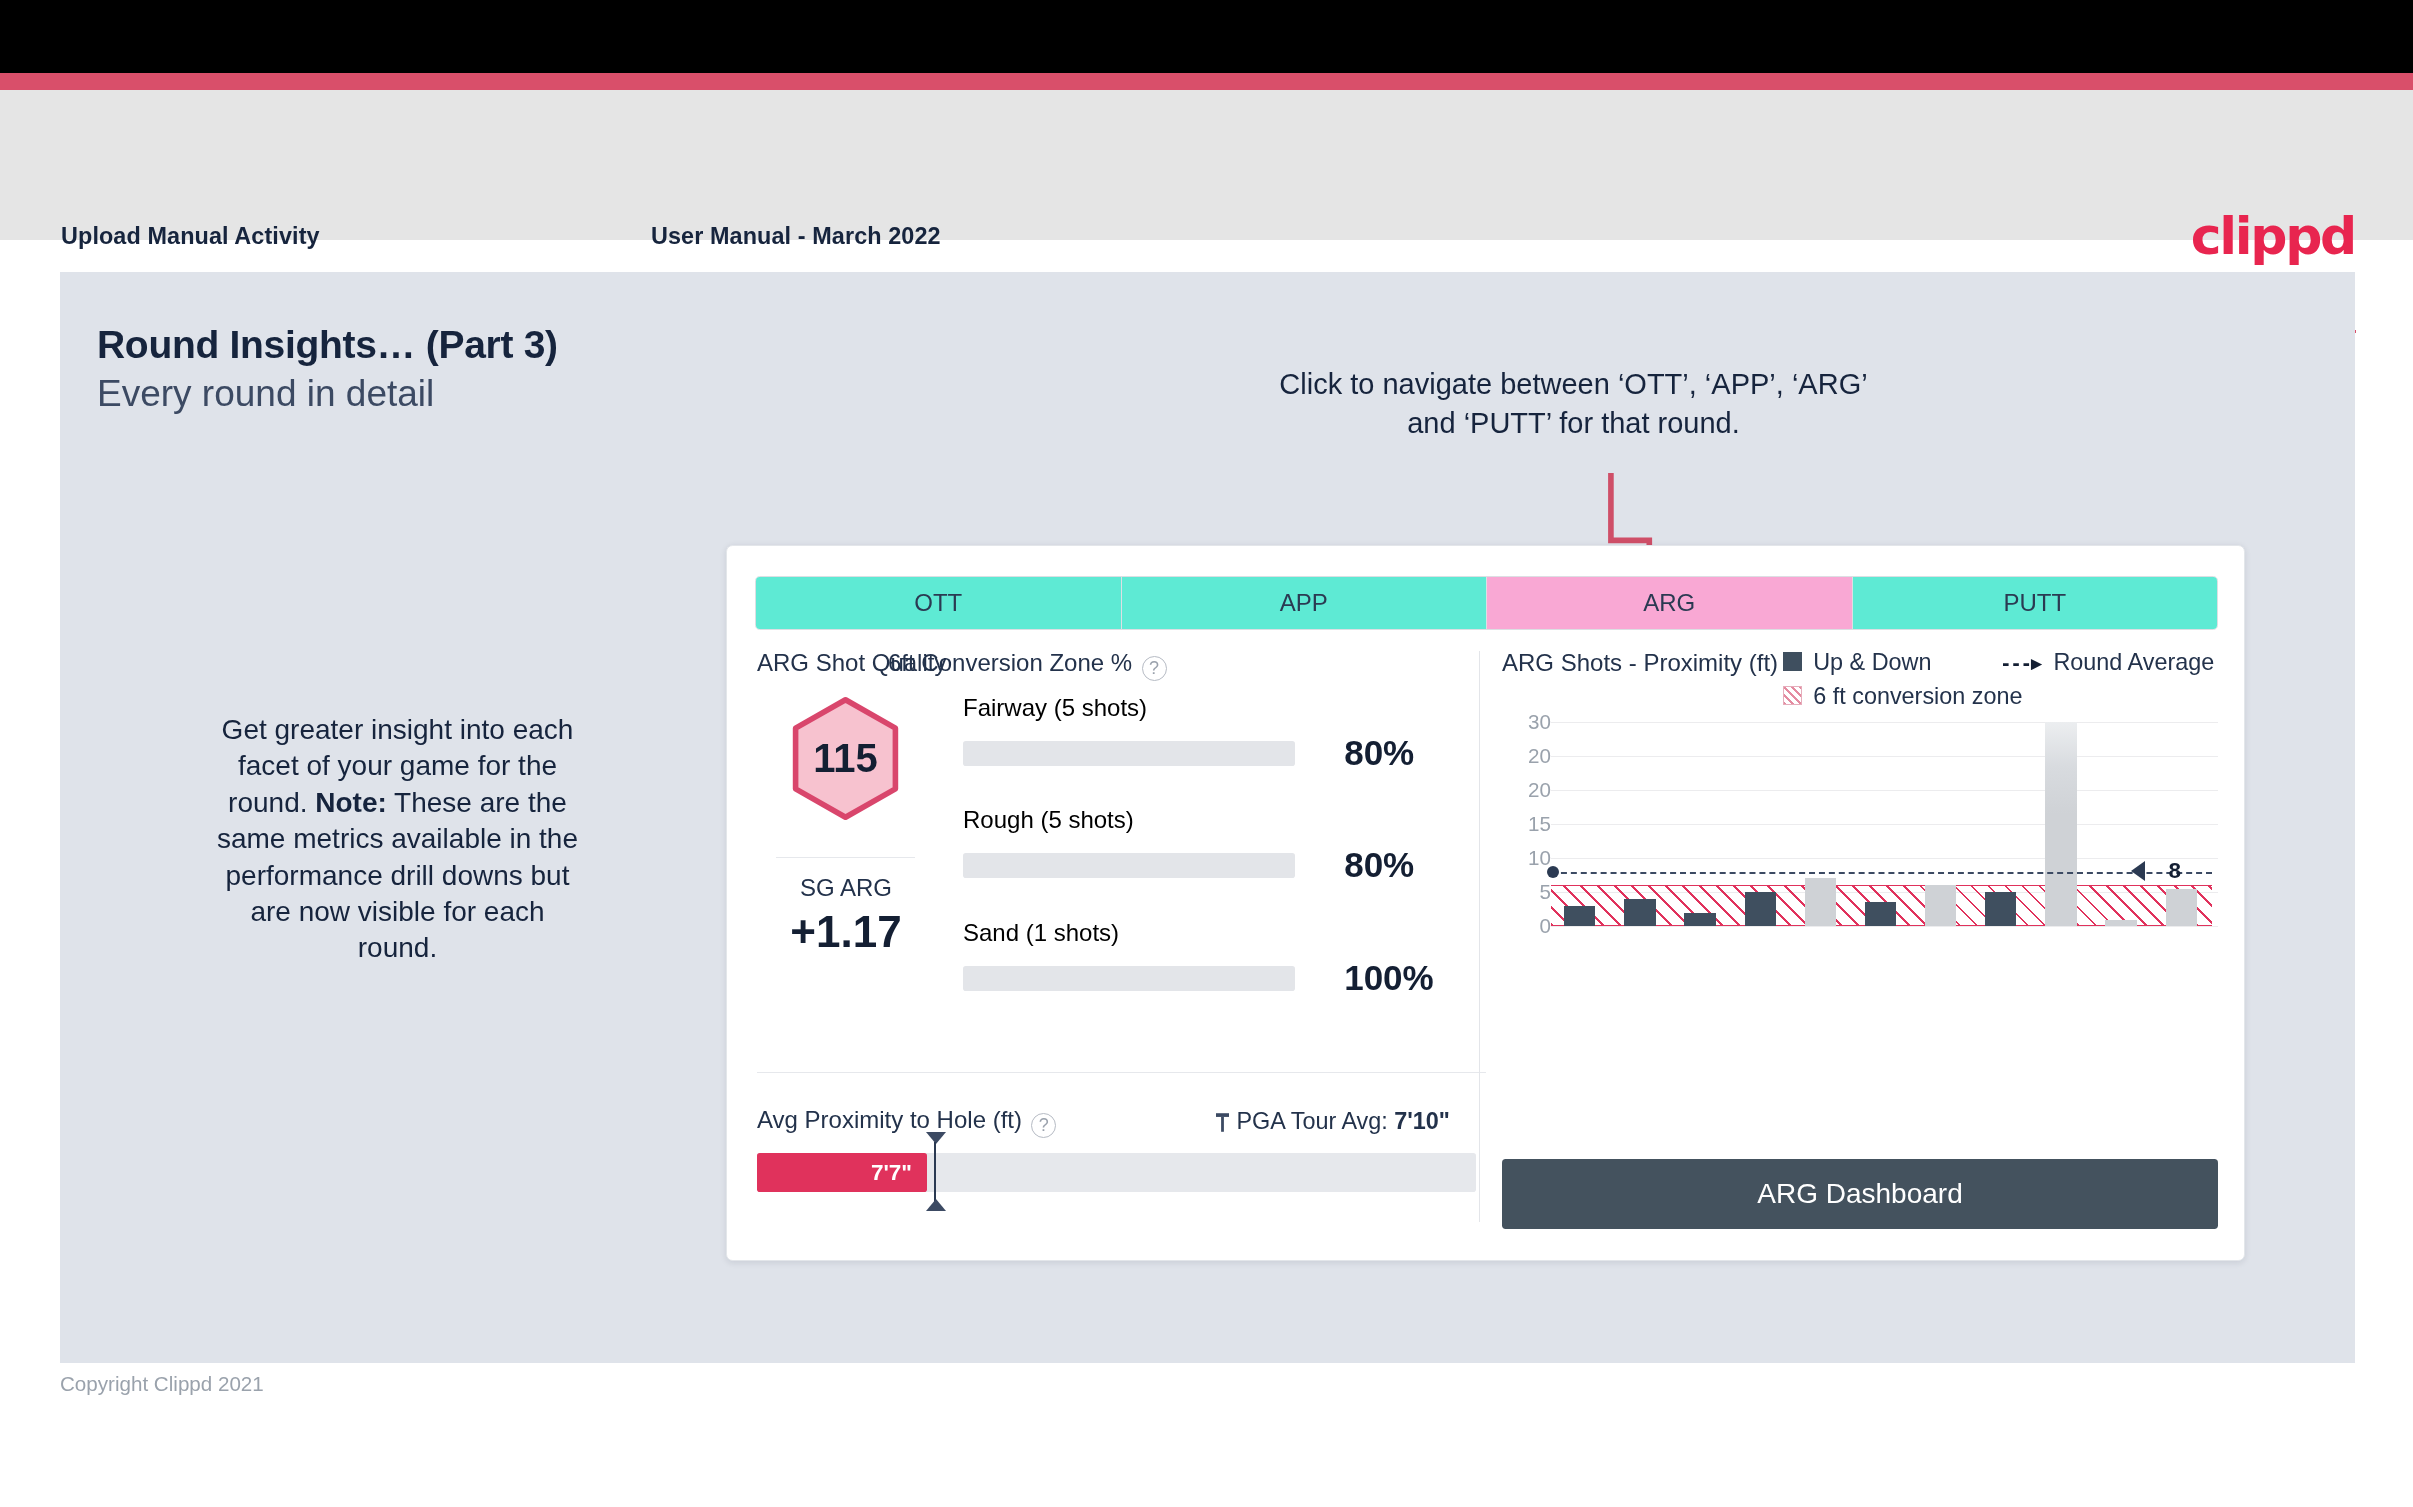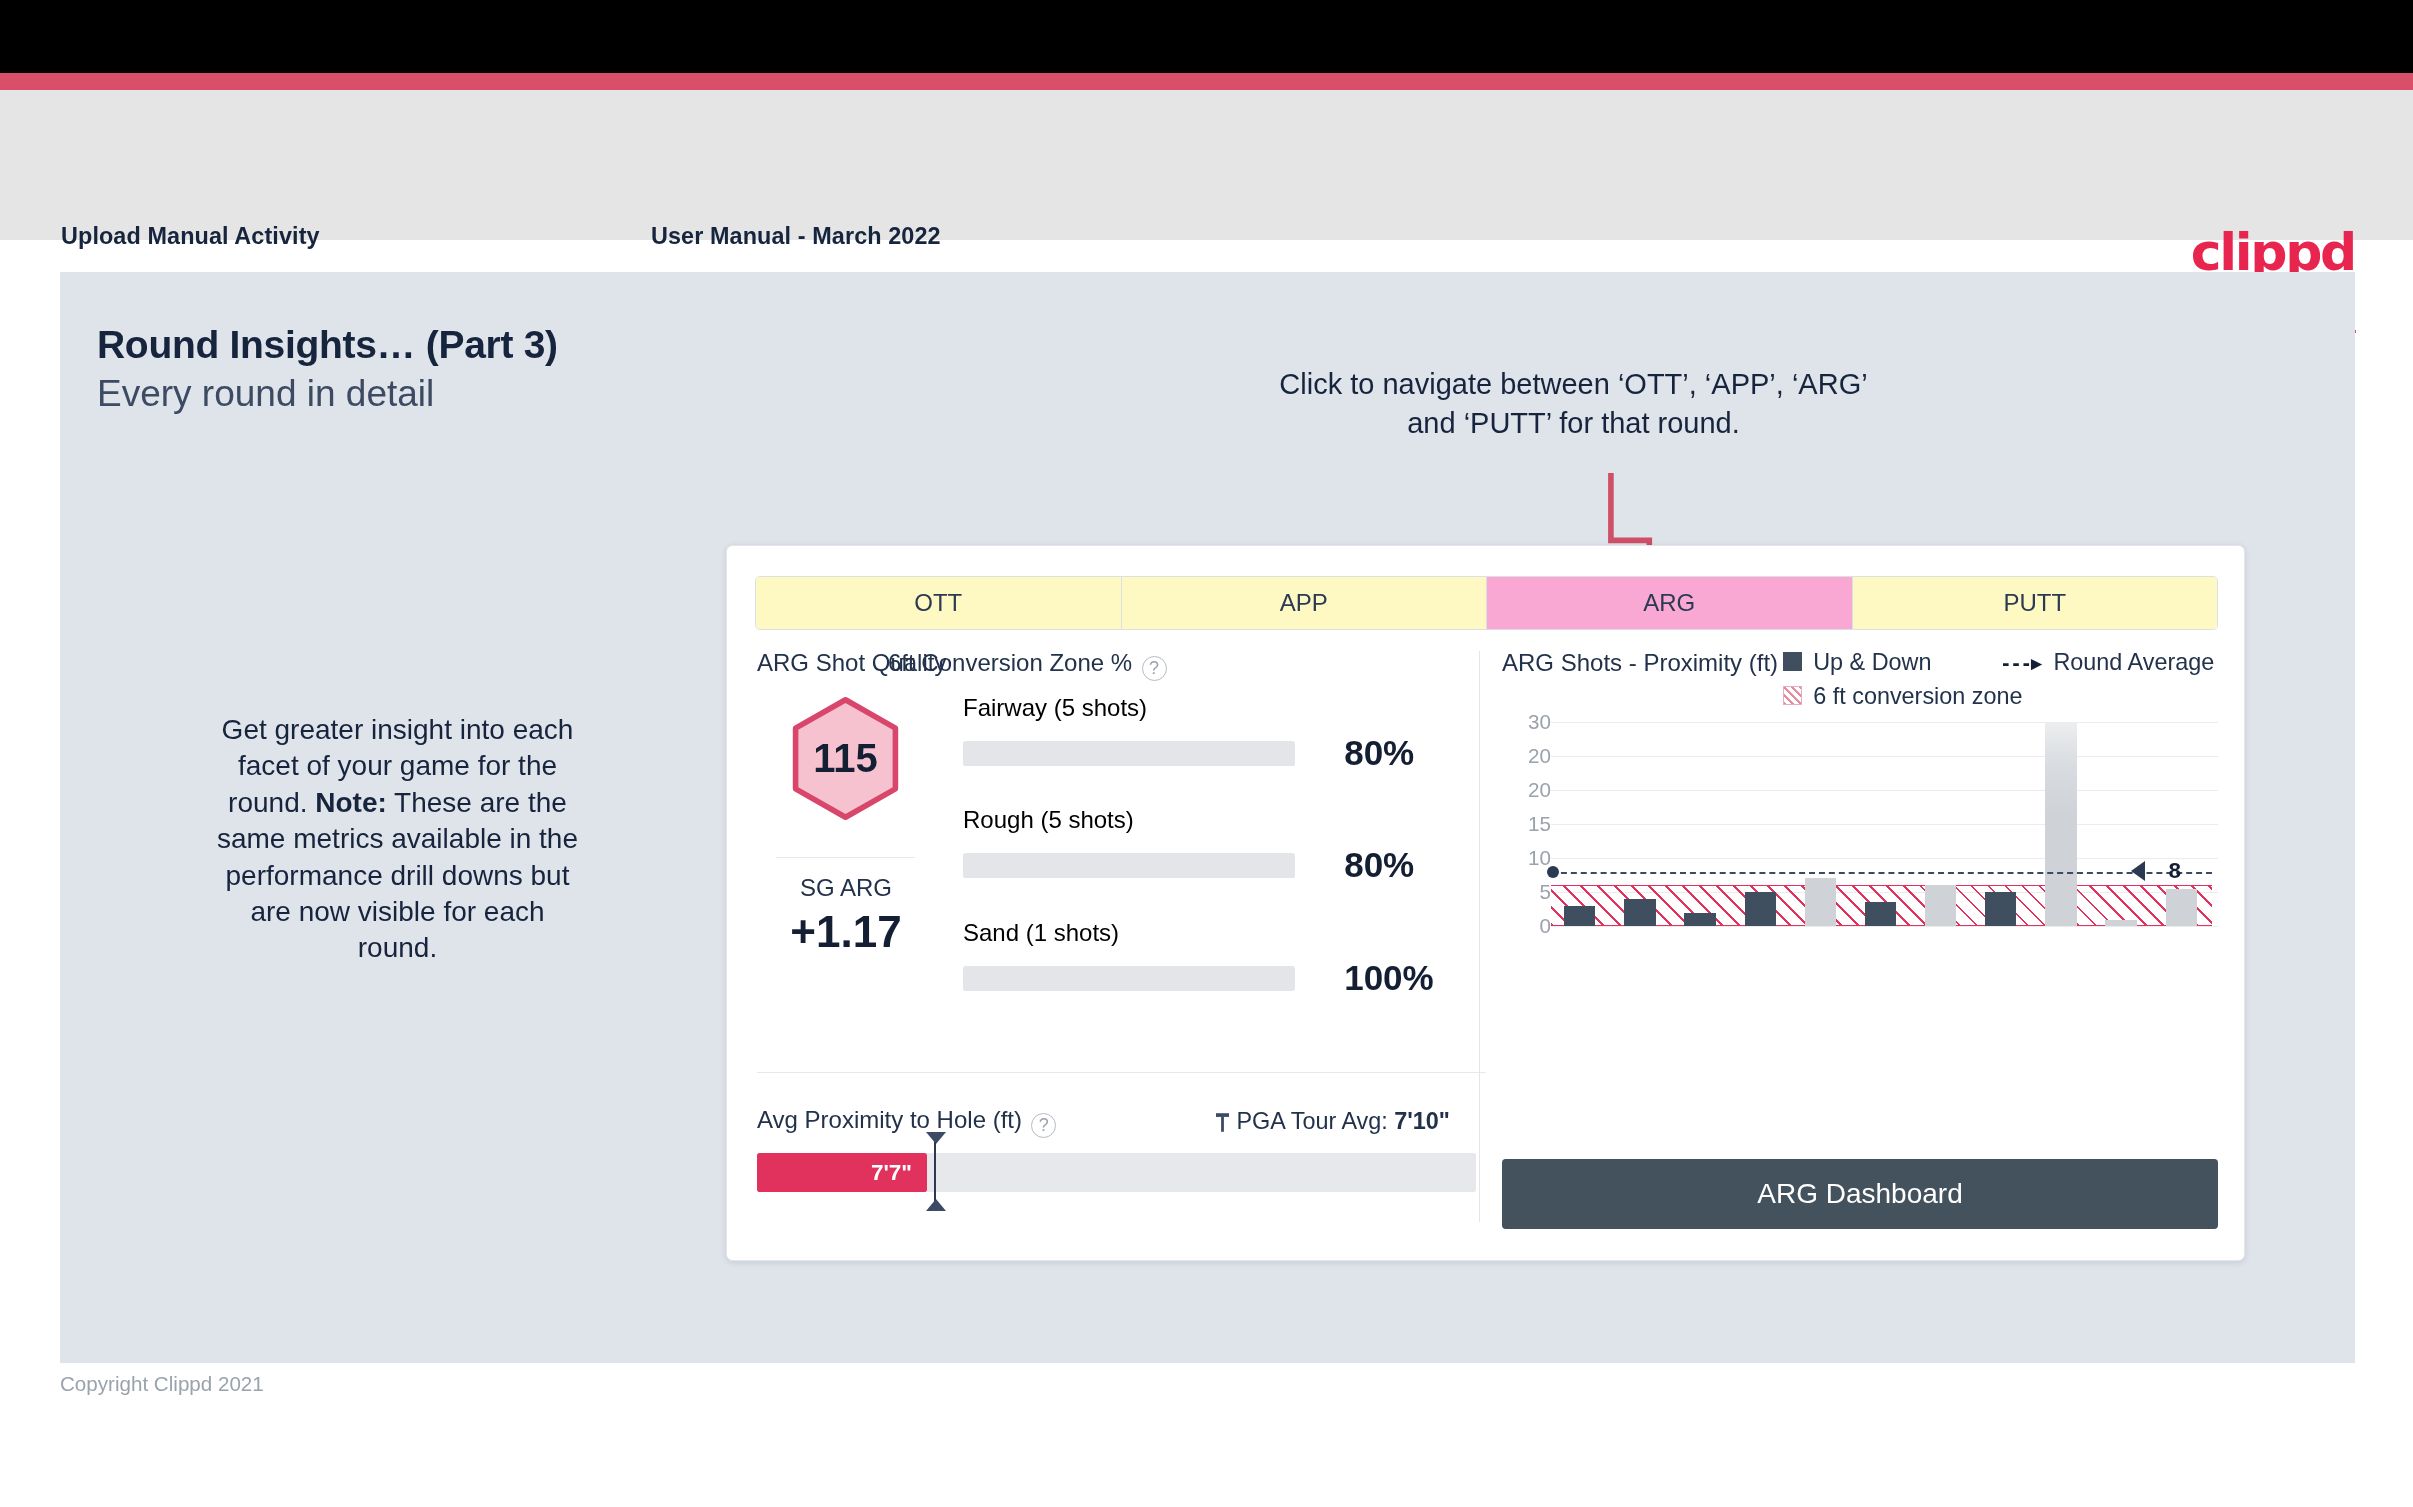--- a/index.html
+++ b/index.html
@@ -14,21 +14,21 @@
 
   
   #top-black-bar { position:absolute; left:0; top:0; width:2413px; height:73px; background:#000000; }
   #top-accent-bar { position:absolute; left:0; top:73px; width:2413px; height:17px; background:#d94f6a; }
 
   
   #page-header { position:absolute; left:0; top:90px; width:2413px; height:150px; background:#e5e5e5; }
   #header-link-upload { position:absolute; left:61px; top:133px; font-size:23.4px; font-weight:bold; color:#16243d; letter-spacing:0.1px; }
   #header-doc-title { position:absolute; left:651px; top:133px; font-size:23.4px; font-weight:bold; color:#16243d; letter-spacing:0.1px; }
 
-  #brand-logo { position:absolute; right:58px; top:136px; font-size:52px; font-weight:bold; color:#e8254f;
+  #brand-logo { position:absolute; right:58px; top:120px; font-size:52px; font-weight:bold; color:#e8254f;
                 letter-spacing:-2.3px; font-family:"DejaVu Sans", sans-serif; line-height:1; }
 
   #header-rule { position:absolute; left:61px; top:240px; width:2295px; height:2.8px; background:#d94f6a; }
 
   
   #slide-body { position:absolute; left:60px; top:272px; width:2295px; height:1091px; background:#dfe3ea; }
 
   #slide-title { position:absolute; left:97px; top:323px; font-size:39px; font-weight:bold; color:#16243d; letter-spacing:-0.3px; }
   #slide-subtitle { position:absolute; left:97px; top:373px; font-size:37px; font-weight:normal; color:#3c4a63; }
 
@@ -44,21 +44,21 @@
 
   
   #app-card { position:absolute; left:726px; top:545px; width:1519px; height:716px;
               background:#ffffff; border:0.9px solid #e3e6ea; border-radius:6.6px;
               box-shadow:0 1.9px 6.6px rgba(20,30,50,.10); }
 
   
   #tab-bar { position:absolute; left:28px; top:30px; width:1463px; height:54px;
              border:0.9px solid #dcdfe3; border-radius:4.7px; display:flex; overflow:hidden; background:#fff; }
   .tab { flex:1 1 0; display:flex; align-items:center; justify-content:center;
-         font-size:24px; color:#2b3a52; border-right:0.9px solid #dcdfe3; background:#fef9c3; }
+         font-size:24px; color:#2b3a52; border-right:0.9px solid #dcdfe3; background:#5eead4; }
   .tab:last-child { border-right:none; }
   .tab.active { background:#f9a8d4; }
 
   
   #panel-left { position:absolute; left:30px; top:103px; width:729px; height:581px; }
   #panel-divider { position:absolute; left:752px; top:105px; width:0.9px; height:571px; background:#e3e5e9; }
   #panel-right { position:absolute; left:775px; top:103px; width:716px; height:581px; }
 
   #arg-sq-label { position:absolute; left:0px; top:0px; font-size:24px; color:#23324b; }
   #conv-zone-label { position:absolute; left:131px; top:0px; font-size:24px; color:#23324b; }

